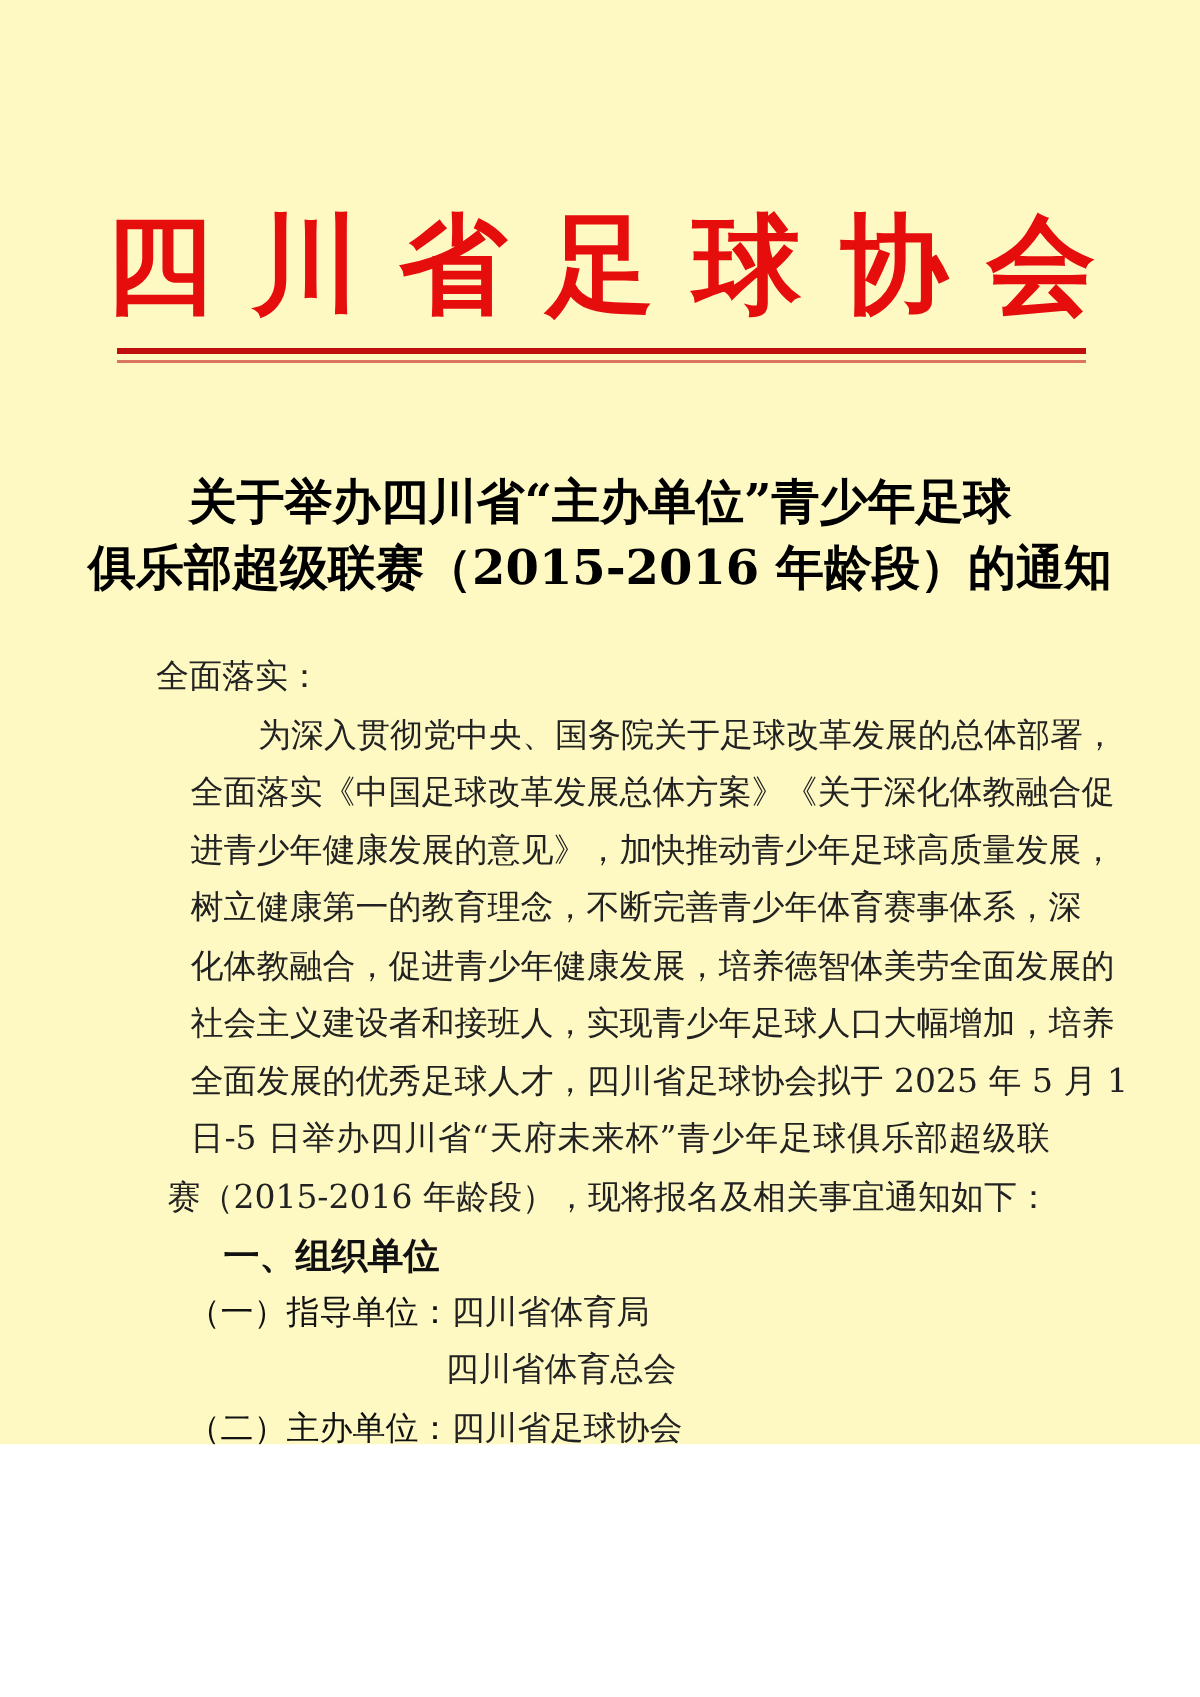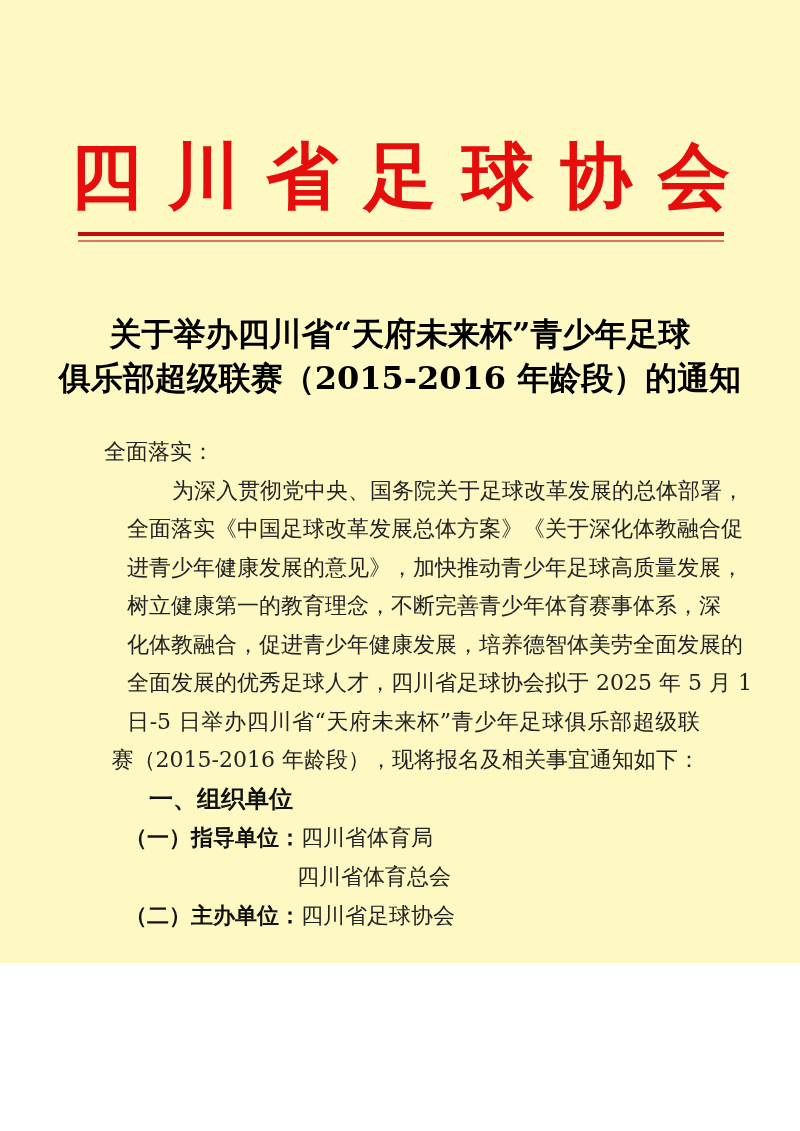--- a/index.html
+++ b/index.html
@@ -96,21 +96,21 @@
     font-family: "DejaVu Sans", sans-serif;
     font-weight: bold;
     font-size: 24px;
     color: #111111;
   }
   .item-line {
     padding-left: 21px;
     white-space: nowrap;
   }
   .item-label {
-    font-weight: bold;
+    font-weight: normal;
     color: #111111;
     margin-top: 39px;
   }
   .item-value {
     color: #222222;
   }
   .item-cont {
     padding-left: 193px;
     white-space: nowrap;
   }
@@ -153,32 +153,33 @@
 <body>
 
 <div class="page">
 
   <div class="letterhead">四川省足球协会</div>
 
   <div class="rule-thick"></div>
   <div class="rule-thin"></div>
 
   <div class="doc-title">
-    <div>关于举办四川省“天府未来杯”青少年足球</div>
+    <div>关于举办四川省“主办单位”青少年足球</div>
     <div>俱乐部超级联赛（2015-2016 年龄段）的通知</div>
   </div>
 
   <div class="body-block">
     <div class="salutation">全面落实：</div>
 
     <div class="jline indent">为深入贯彻党中央、国务院关于足球改革发展的总体部署，</div>
     <div class="jline">全面落实《中国足球改革发展总体方案》《关于深化体教融合促</div>
     <div class="jline">进青少年健康发展的意见》，加快推动青少年足球高质量发展，</div>
     <div class="jline">树立健康第一的教育理念，不断完善青少年体育赛事体系，深</div>
     <div class="jline">化体教融合，促进青少年健康发展，培养德智体美劳全面发展的</div>
+    <div class="jline">社会主义建设者和接班人，实现青少年足球人口大幅增加，培养</div>
     <div class="jline">全面发展的优秀足球人才，四川省足球协会拟于 2025 年 5 月 1</div>
     <div class="jline">日-5 日举办四川省“天府未来杯”青少年足球俱乐部超级联</div>
     <div class="pline">赛（2015-2016 年龄段），现将报名及相关事宜通知如下：</div>
 
     <div class="sec-heading">一、组织单位</div>
 
     <div class="item-line">
       <span class="item-label">（一）指导单位：</span><span class="item-value">四川省体育局</span>
     </div>
     <div class="item-cont item-value">四川省体育总会</div>

